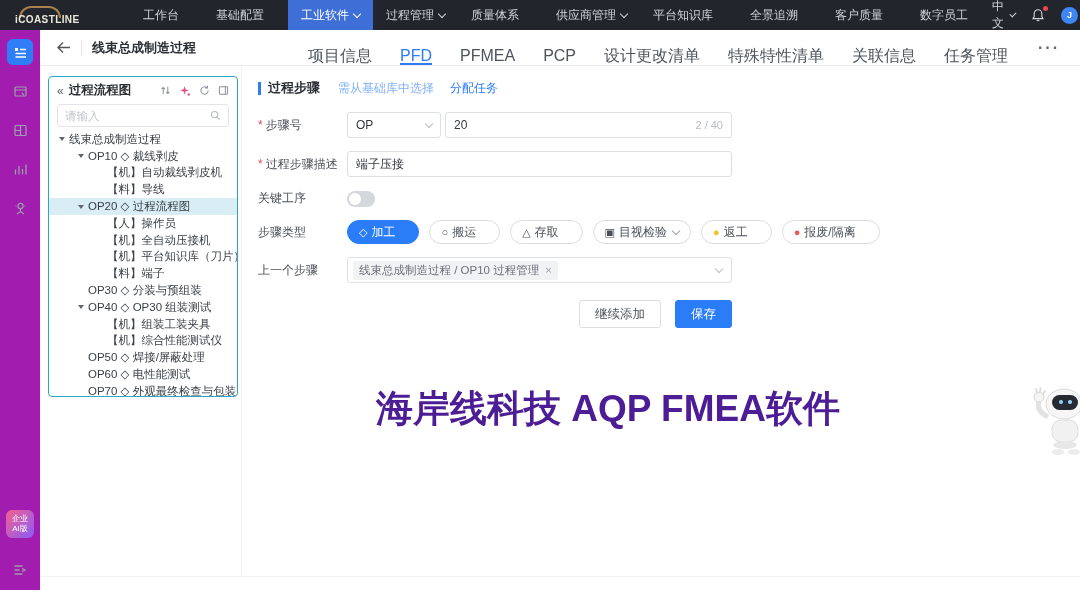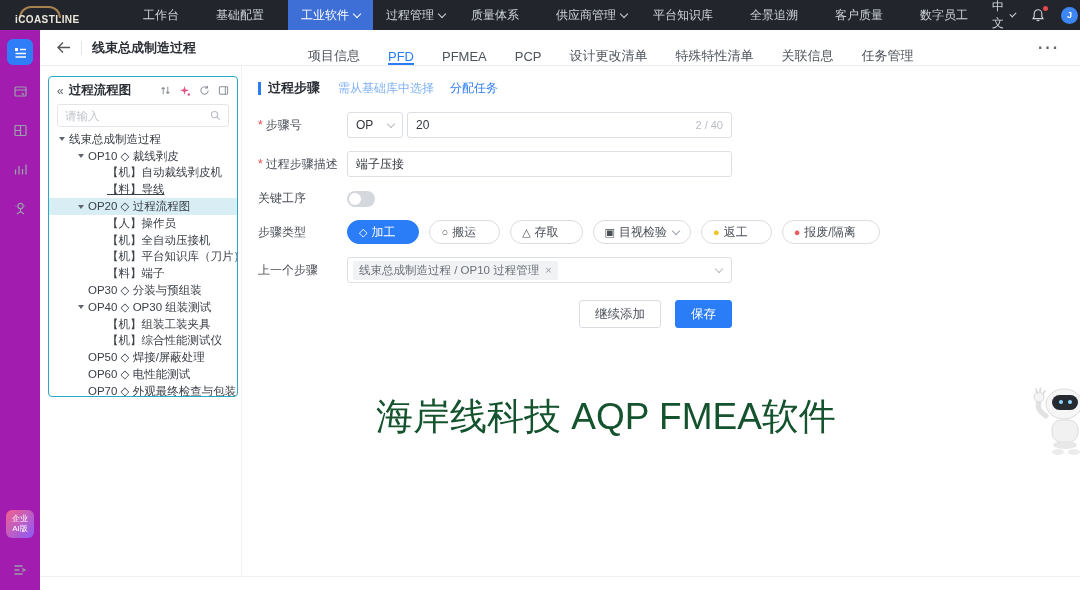--- a/index.html
+++ b/index.html
@@ -29,21 +29,21 @@
   .rail-bottom { margin-top:auto; display:flex; flex-direction:column; align-items:center; }
   .ai-badge { width:28px; height:28px; border-radius:6px; background:linear-gradient(135deg,#f2608e,#8a5cf8); color:#fff; font-size:8px; display:flex; flex-direction:column; align-items:center; justify-content:center; line-height:1.25; margin-bottom:24px; cursor:pointer; }
   .collapse-icon { color:#9aa0a8; margin-bottom:10px; cursor:pointer; }
 
   
   .page-header { position:absolute; left:40px; top:30px; right:0; height:36px; background:#fff; border-bottom:1px solid #ececec; display:flex; align-items:center; z-index:7; }
   .back { margin-left:16px; color:#555; display:flex; cursor:pointer; }
   .hdiv { width:1px; height:14px; background:#e3e3e3; margin:0 10px; }
   .page-title { font-size:13px; font-weight:bold; color:#2b2f36; white-space:nowrap; }
   .tabs { display:flex; gap:28px; margin-left:112px; height:100%; align-items:stretch; }
-  .tab { font-size:13px; color:#4e545c; display:flex; align-items:center; border-bottom:2px solid transparent; padding-top:19px; cursor:pointer; white-space:nowrap; }
+  .tab { font-size:16px; color:#4e545c; display:flex; align-items:center; border-bottom:2px solid transparent; padding-top:19px; cursor:pointer; white-space:nowrap; }
   .tab.active { color:#2b7cf7; border-bottom-color:#2b7cf7; }
   .more-btn { margin-left:auto; margin-right:20px; color:#666; letter-spacing:2px; font-weight:bold; cursor:pointer; }
 
   
   .content { position:absolute; left:40px; top:66px; right:0; bottom:0; background:#fff; }
   .left-col { position:absolute; left:0; top:0; width:202px; bottom:14px; border-right:1px solid #f1f1f1; }
   .footer-line { position:absolute; left:0; right:0; bottom:13px; border-top:1px solid #f2f2f2; }
 
   
   .flow-panel { position:absolute; left:8px; top:10px; width:190px; height:321px; border:1px solid #2aa7c7; border-radius:4px; background:#fff; overflow:hidden; }
@@ -67,21 +67,21 @@
   .form-head { display:flex; align-items:center; margin-bottom:15px; margin-top:5px; }
   .fh-bar { width:3px; height:13px; background:#2b7cf7; margin-right:7px; }
   .fh-title { font-weight:bold; font-size:13px; color:#2b2f36; margin-right:18px; }
   .fh-link { font-size:12px; margin-right:16px; cursor:pointer; }
   .fh-link.muted { color:#7fb0f5; }
   .fh-link.normal { color:#2b7cf7; }
   .frow { display:flex; align-items:center; margin-bottom:13px; }
   .flabel { width:89px; font-size:12px; color:#4a4f57; flex-shrink:0; }
   .star { color:#e5484d; margin-right:3px; }
   .fctrl { flex:1; display:flex; align-items:center; min-width:0; }
-  .select-sm { width:56px; height:26px; border:1px solid #dcdfe4; border-radius:3px; display:flex; align-items:center; padding:0 8px; font-size:12px; color:#33373d; margin-right:4px; flex-shrink:0; cursor:pointer; }
+  .select-sm { width:94px; height:26px; border:1px solid #dcdfe4; border-radius:3px; display:flex; align-items:center; padding:0 8px; font-size:12px; color:#33373d; margin-right:4px; flex-shrink:0; cursor:pointer; }
   .select-sm .chev { margin-left:auto; color:#b9bdc4; }
   .input-wrap { flex:1; height:26px; border:1px solid #dcdfe4; border-radius:3px; display:flex; align-items:center; padding:0 8px; min-width:0; }
   .input-wrap input { border:none; outline:none; flex:1; min-width:0; font-size:12px; color:#33373d; font-family:inherit; background:transparent; }
   .counter { margin-left:8px; color:#b9bdc4; font-size:11px; flex-shrink:0; }
   .toggle { width:28px; height:16px; border-radius:8px; background:#d4d8dd; position:relative; cursor:pointer; }
   .knob { position:absolute; left:2px; top:2px; width:12px; height:12px; border-radius:50%; background:#fff; }
   .pills { display:flex; gap:10px; align-items:center; }
   .pill { height:24px; border:1px solid #d9dde2; border-radius:13px; display:flex; align-items:center; padding:0 11px; font-size:12px; color:#4a4f57; background:#fff; cursor:pointer; white-space:nowrap; }
   .pill.active { background:#2b7cf7; border-color:#2b7cf7; color:#fff; }
   .pill-glyph { margin-right:4px; font-size:11px; }
@@ -89,21 +89,21 @@
   .pill.active .chev { color:#fff; }
   .select-full { flex:1; height:26px; border:1px solid #dcdfe4; border-radius:3px; display:flex; align-items:center; padding:0 5px; min-width:0; cursor:pointer; }
   .tag { background:#f1f2f4; border-radius:2px; height:19px; display:flex; align-items:center; padding:0 6px; font-size:11.5px; color:#6b7078; white-space:nowrap; }
   .tag-x { margin-left:6px; color:#9aa0a8; font-size:11px; cursor:pointer; }
   .select-full .chev { margin-left:auto; color:#b9bdc4; margin-right:4px; }
   .btn-row { display:flex; justify-content:flex-end; gap:14px; margin-top:17px; }
   .btn { height:28px; border-radius:3px; display:flex; align-items:center; padding:0 15px; font-size:12.5px; cursor:pointer; }
   .btn-default { border:1px solid #d9dde2; color:#4a4f57; background:#fff; }
   .btn-primary { background:#2b7cf7; color:#fff; border:1px solid #2b7cf7; }
 
-  .watermark { position:absolute; left:336px; top:326px; font-size:37px; font-weight:normal; color:#14532d; white-space:nowrap; }
+  .watermark { position:absolute; left:336px; top:318px; font-size:37px; font-weight:bold; color:#4c1d95; white-space:nowrap; }
   .robot { position:absolute; right:-8px; top:316px; }
 </style>
 </head>
 <body>
 
 <div id="app">
 
   <div class="topbar">
     <div class="logo">
       <div class="logo-arc"></div>
@@ -323,21 +323,21 @@
               <span class="tree-label">OP10 ◇ 裁线剥皮</span>
             </div>
 
             <div class="tree-row" style="padding-left: 44px;">
               <span class="tree-arrow" style="visibility: hidden;">
                 <span class="tri"></span>
               </span>
               <span class="tree-label">【机】自动裁线剥皮机</span>
             </div>
 
-            <div class="tree-row" style="padding-left: 44px; text-decoration: underline;">
+            <div class="tree-row" style="padding-left: 44px;">
               <span class="tree-arrow" style="visibility: hidden;">
                 <span class="tri"></span>
               </span>
               <span class="tree-label">【料】导线</span>
             </div>
 
             <div class="tree-row selected" style="padding-left: 25px;">
               <span class="tree-arrow">
                 <span class="tri"></span>
               </span>

